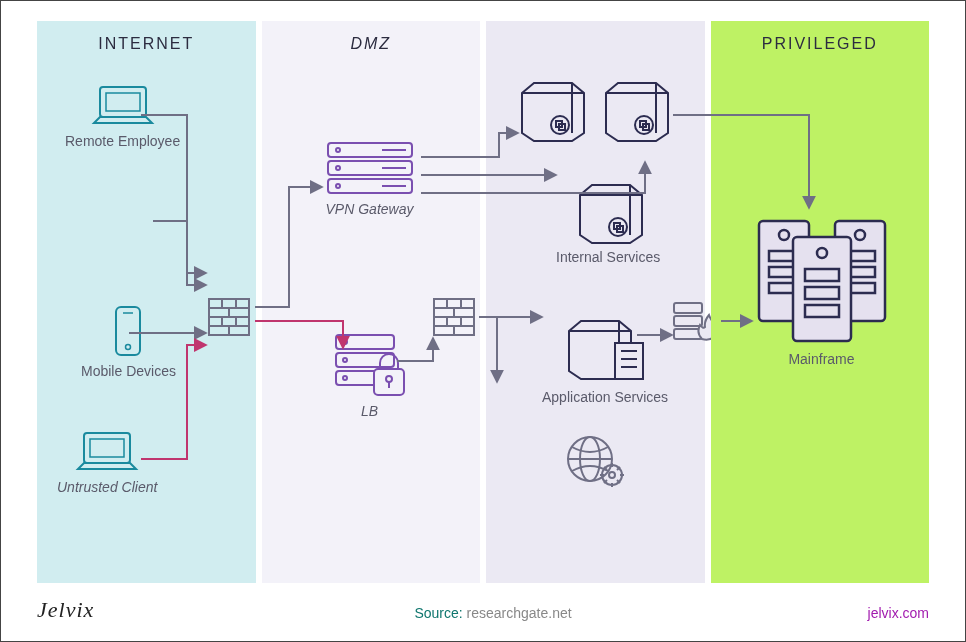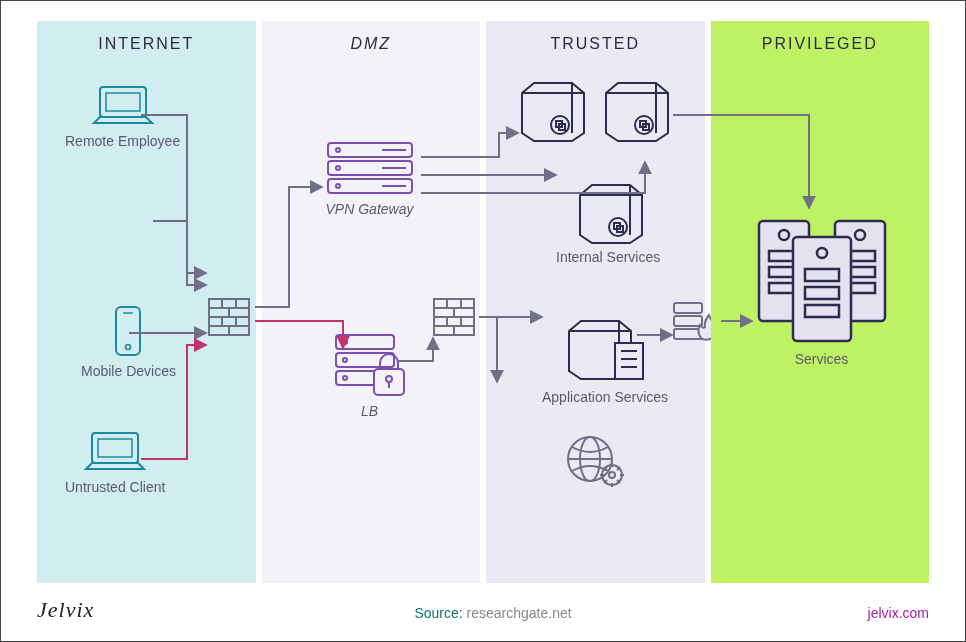--- a/index.html
+++ b/index.html
@@ -41,21 +41,21 @@
 
     <div class="node" style="top:282px; left:44px;">
       <svg class="icon" width="40" height="56" viewBox="0 0 40 56">
         <rect x="8" y="4" width="24" height="48" rx="5" fill="none" stroke="#1a8a9e" stroke-width="2"></rect>
         <circle cx="20" cy="44" r="2.5" fill="none" stroke="#1a8a9e" stroke-width="1.5"></circle>
         <line x1="15" y1="10" x2="25" y2="10" stroke="#1a8a9e" stroke-width="1.5"></line>
       </svg>
       <span class="label">Mobile Devices</span>
     </div>
 
-    <div class="node" style="top:408px; left:28px;">
+    <div class="node" style="top:408px; left:20px;font-style:italic;">
       <svg class="icon" width="70" height="46" viewBox="0 0 70 46">
         <rect x="12" y="4" width="46" height="30" rx="3" fill="none" stroke="#1a8a9e" stroke-width="2"></rect>
         <rect x="18" y="10" width="34" height="18" fill="none" stroke="#1a8a9e" stroke-width="1.5"></rect>
         <path d="M6 40 h58 l-6 -6 H12 z" fill="none" stroke="#1a8a9e" stroke-width="2"></path>
       </svg>
       <span class="label">Untrusted Client</span>
     </div>
 
     <div class="node" style="top:276px; left:170px;">
       <svg class="icon" width="44" height="40" viewBox="0 0 44 40">
@@ -125,21 +125,20 @@
           <line x1="22" y1="11" x2="22" y2="20"></line>
           <line x1="15" y1="20" x2="15" y2="29"></line>
             <line x1="29" y1="20" x2="29" y2="29"></line>
           <line x1="22" y1="29" x2="22" y2="38"></line>
         </g>
       </svg>
     </div>
   </div>
 
   <div class="zone z-trusted">
-    <div class="zone-title">TRUSTED</div>
 
     <div class="node" style="top:56px; left:26px;">
       <svg class="icon" width="160" height="66" viewBox="0 0 160 66">
         <g fill="none" stroke="#2c2c50" stroke-width="2">
           <path d="M10 16 l12 -10 h38 l12 10 v40 l-12 8 h-38 l-12 -8 z"></path>
             <path d="M10 16 h62"></path>
             <path d="M60 6 v50"></path>
             <circle cx="48" cy="48" r="9" fill="#ebe9f3"></circle>
             <rect x="44" y="44" width="6" height="6"></rect>
             <rect x="47" y="47" width="6" height="6"></rect>
@@ -236,21 +235,21 @@
             <rect x="98" y="40" width="30" height="10"></rect>
             <rect x="98" y="56" width="30" height="10"></rect>
             <rect x="98" y="72" width="30" height="10"></rect>
           <rect x="46" y="26" width="58" height="104" rx="4" fill="#e5e1ef"></rect>
             <circle cx="75" cy="42" r="5"></circle>
             <rect x="58" y="58" width="34" height="12"></rect>
             <rect x="58" y="76" width="34" height="12"></rect>
             <rect x="58" y="94" width="34" height="12"></rect>
         </g>
       </svg>
-      <span class="label">Services</span>
+      <span class="label">Mainframe</span>
     </div>
   </div>
 </div>
 
 <svg class="arrows">
   <defs>
     <marker id="ah-gray" viewBox="0 0 10 10" refX="8" refY="5" markerWidth="7" markerHeight="7" orient="auto-start-reverse">
       <path d="M0 0 L10 5 L0 10 z" fill="#6f6f85"></path>
     </marker>
     <marker id="ah-pink" viewBox="0 0 10 10" refX="8" refY="5" markerWidth="7" markerHeight="7" orient="auto-start-reverse">

